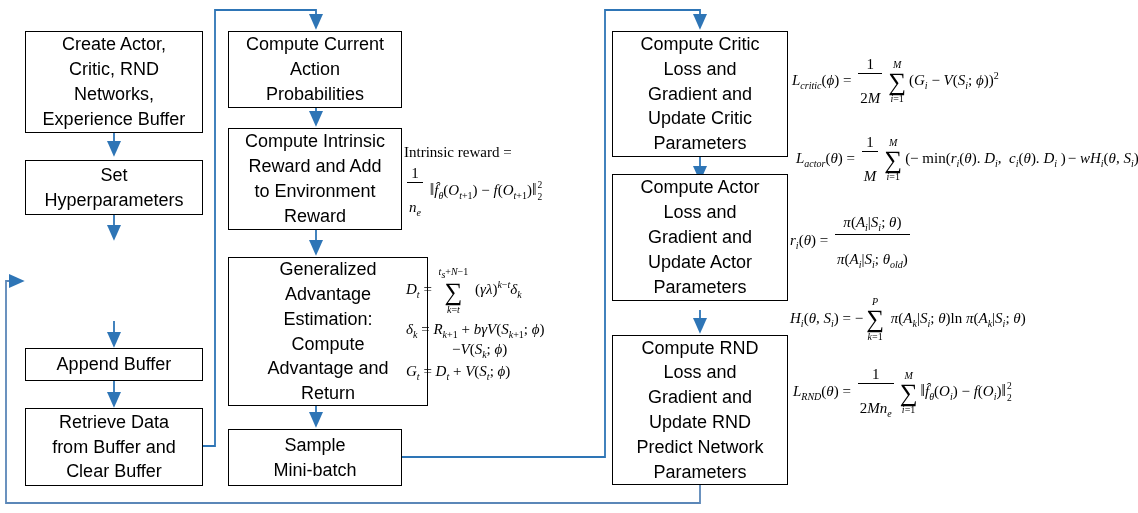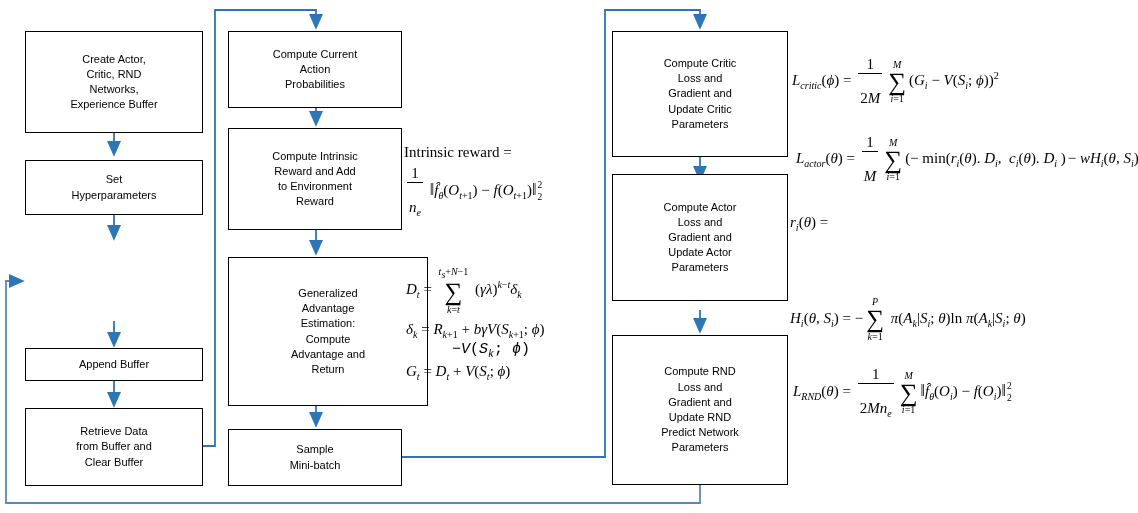--- a/index.html
+++ b/index.html
@@ -4,21 +4,21 @@
 <style>
   html,body { margin:0; padding:0; background:#fff; }
   .canvas {
     position:relative; width:1138px; height:513px; background:#ffffff;
     font-family:"Liberation Sans", sans-serif; color:#000; overflow:hidden;
   }
   .wires { position:absolute; left:0; top:0; width:1138px; height:513px; pointer-events:none; }
   .node {
     position:absolute; border:1.7px solid #000; background:#fff;
     display:flex; align-items:center; justify-content:center; text-align:center;
-    font-size:11px; line-height:1.38; box-sizing:border-box; padding:2px 4px;
+    font-size:18px; line-height:1.38; box-sizing:border-box; padding:2px 4px;
   }
   .node span { white-space:pre-line; }
   .eq {
     position:absolute; font-family:"Liberation Serif","DejaVu Serif",serif;
     font-size:15px; color:#000; white-space:nowrap;
   }
   .eq i { font-style:italic; }
   .eq sup, .eq sub { font-size:10px; }
   .eq-row { margin:0; }
   .frac { display:inline-flex; flex-direction:column; text-align:center; vertical-align:middle; margin:0 3px; }
@@ -138,21 +138,21 @@
         </span></div>
   </div>
 
   <div class="eq" style="left:406px; top:266px;">
     <div class="eq-row"><i>D<sub>t</sub></i> = <span class="bigsum">
           <span class="sl"><i>t<sub>s</sub></i>+<i>N</i>−1</span>
           <span class="sg">∑</span>
           <span class="sl"><i>k</i>=<i>t</i></span>
         </span> (<i>γλ</i>)<sup><i>k</i>−<i>t</i></sup><i>δ<sub>k</sub></i></div>
     <div class="eq-row" style="margin-top:5px;"><i>δ<sub>k</sub></i> = <i>R</i><sub><i>k</i>+1</sub> + <i>bγV</i>(<i>S</i><sub><i>k</i>+1</sub>; <i>ϕ</i>)</div>
-    <div class="eq-row indent2" style="margin-top:1px;font-family:Liberation Mono, monospace;">−<i>V</i>(<i>S<sub>k</sub></i>; <i>ϕ</i>)</div>
+    <div class="eq-row indent2" style="margin-top:1px;">−<i>V</i>(<i>S<sub>k</sub></i>; <i>ϕ</i>)</div>
     <div class="eq-row" style="margin-top:3px;"><i>G<sub>t</sub></i> = <i>D<sub>t</sub></i> + <i>V</i>(<i>S<sub>t</sub></i>; <i>ϕ</i>)</div>
   </div>
 
   <div class="eq" style="left:792px; top:56px;"><i>L<sub>critic</sub></i>(<i>ϕ</i>) = <span class="frac">
         <span class="fn">1</span>
         <span class="fd">2<i>M</i></span>
       </span><span class="bigsum">
         <span class="sl"><i>M</i></span>
         <span class="sg">∑</span>
         <span class="sl"><i>i</i>=1</span>
@@ -161,21 +161,24 @@
         <span class="fn">1</span>
         <span class="fd"><i>M</i></span>
       </span><span class="bigsum">
         <span class="sl"><i>M</i></span>
         <span class="sg">∑</span>
         <span class="sl"><i>i</i>=1</span>
       </span><span class="stack">
         <span>(− min(<i>r<sub>i</sub></i>(<i>θ</i>). <i>D<sub>i</sub></i>,&nbsp; <i>c<sub>i</sub></i>(<i>θ</i>). <i>D<sub>i</sub></i> )</span>
         <span>− <i>wH<sub>i</sub></i>(<i>θ</i>, <i>S<sub>i</sub></i>))</span>
       </span></div>
-  <div class="eq" style="left:790px; top:214px;"><i>r<sub>i</sub></i>(<i>θ</i>) = </div>
+  <div class="eq" style="left:790px; top:214px;"><i>r<sub>i</sub></i>(<i>θ</i>) = <span class="frac">
+        <span class="fn"><i>π</i>(<i>A<sub>i</sub></i>|<i>S<sub>i</sub></i>; <i>θ</i>)</span>
+        <span class="fd"><i>π</i>(<i>A<sub>i</sub></i>|<i>S<sub>i</sub></i>; <i>θ<sub>old</sub></i>)</span>
+      </span></div>
   <div class="eq" style="left:790px; top:296px;"><i>H<sub>i</sub></i>(<i>θ</i>, <i>S<sub>i</sub></i>) = −<span class="bigsum">
         <span class="sl"><i>P</i></span>
         <span class="sg">∑</span>
         <span class="sl"><i>k</i>=1</span>
       </span> <i>π</i>(<i>A<sub>k</sub></i>|<i>S<sub>i</sub></i>; <i>θ</i>)ln <i>π</i>(<i>A<sub>k</sub></i>|<i>S<sub>i</sub></i>; <i>θ</i>)</div>
   <div class="eq" style="left:793px; top:366px;"><i>L<sub>RND</sub></i>(<i>θ</i>) = <span class="frac">
         <span class="fn">1</span>
         <span class="fd">2<i>Mn<sub>e</sub></i></span>
       </span><span class="bigsum">
         <span class="sl"><i>M</i></span>

